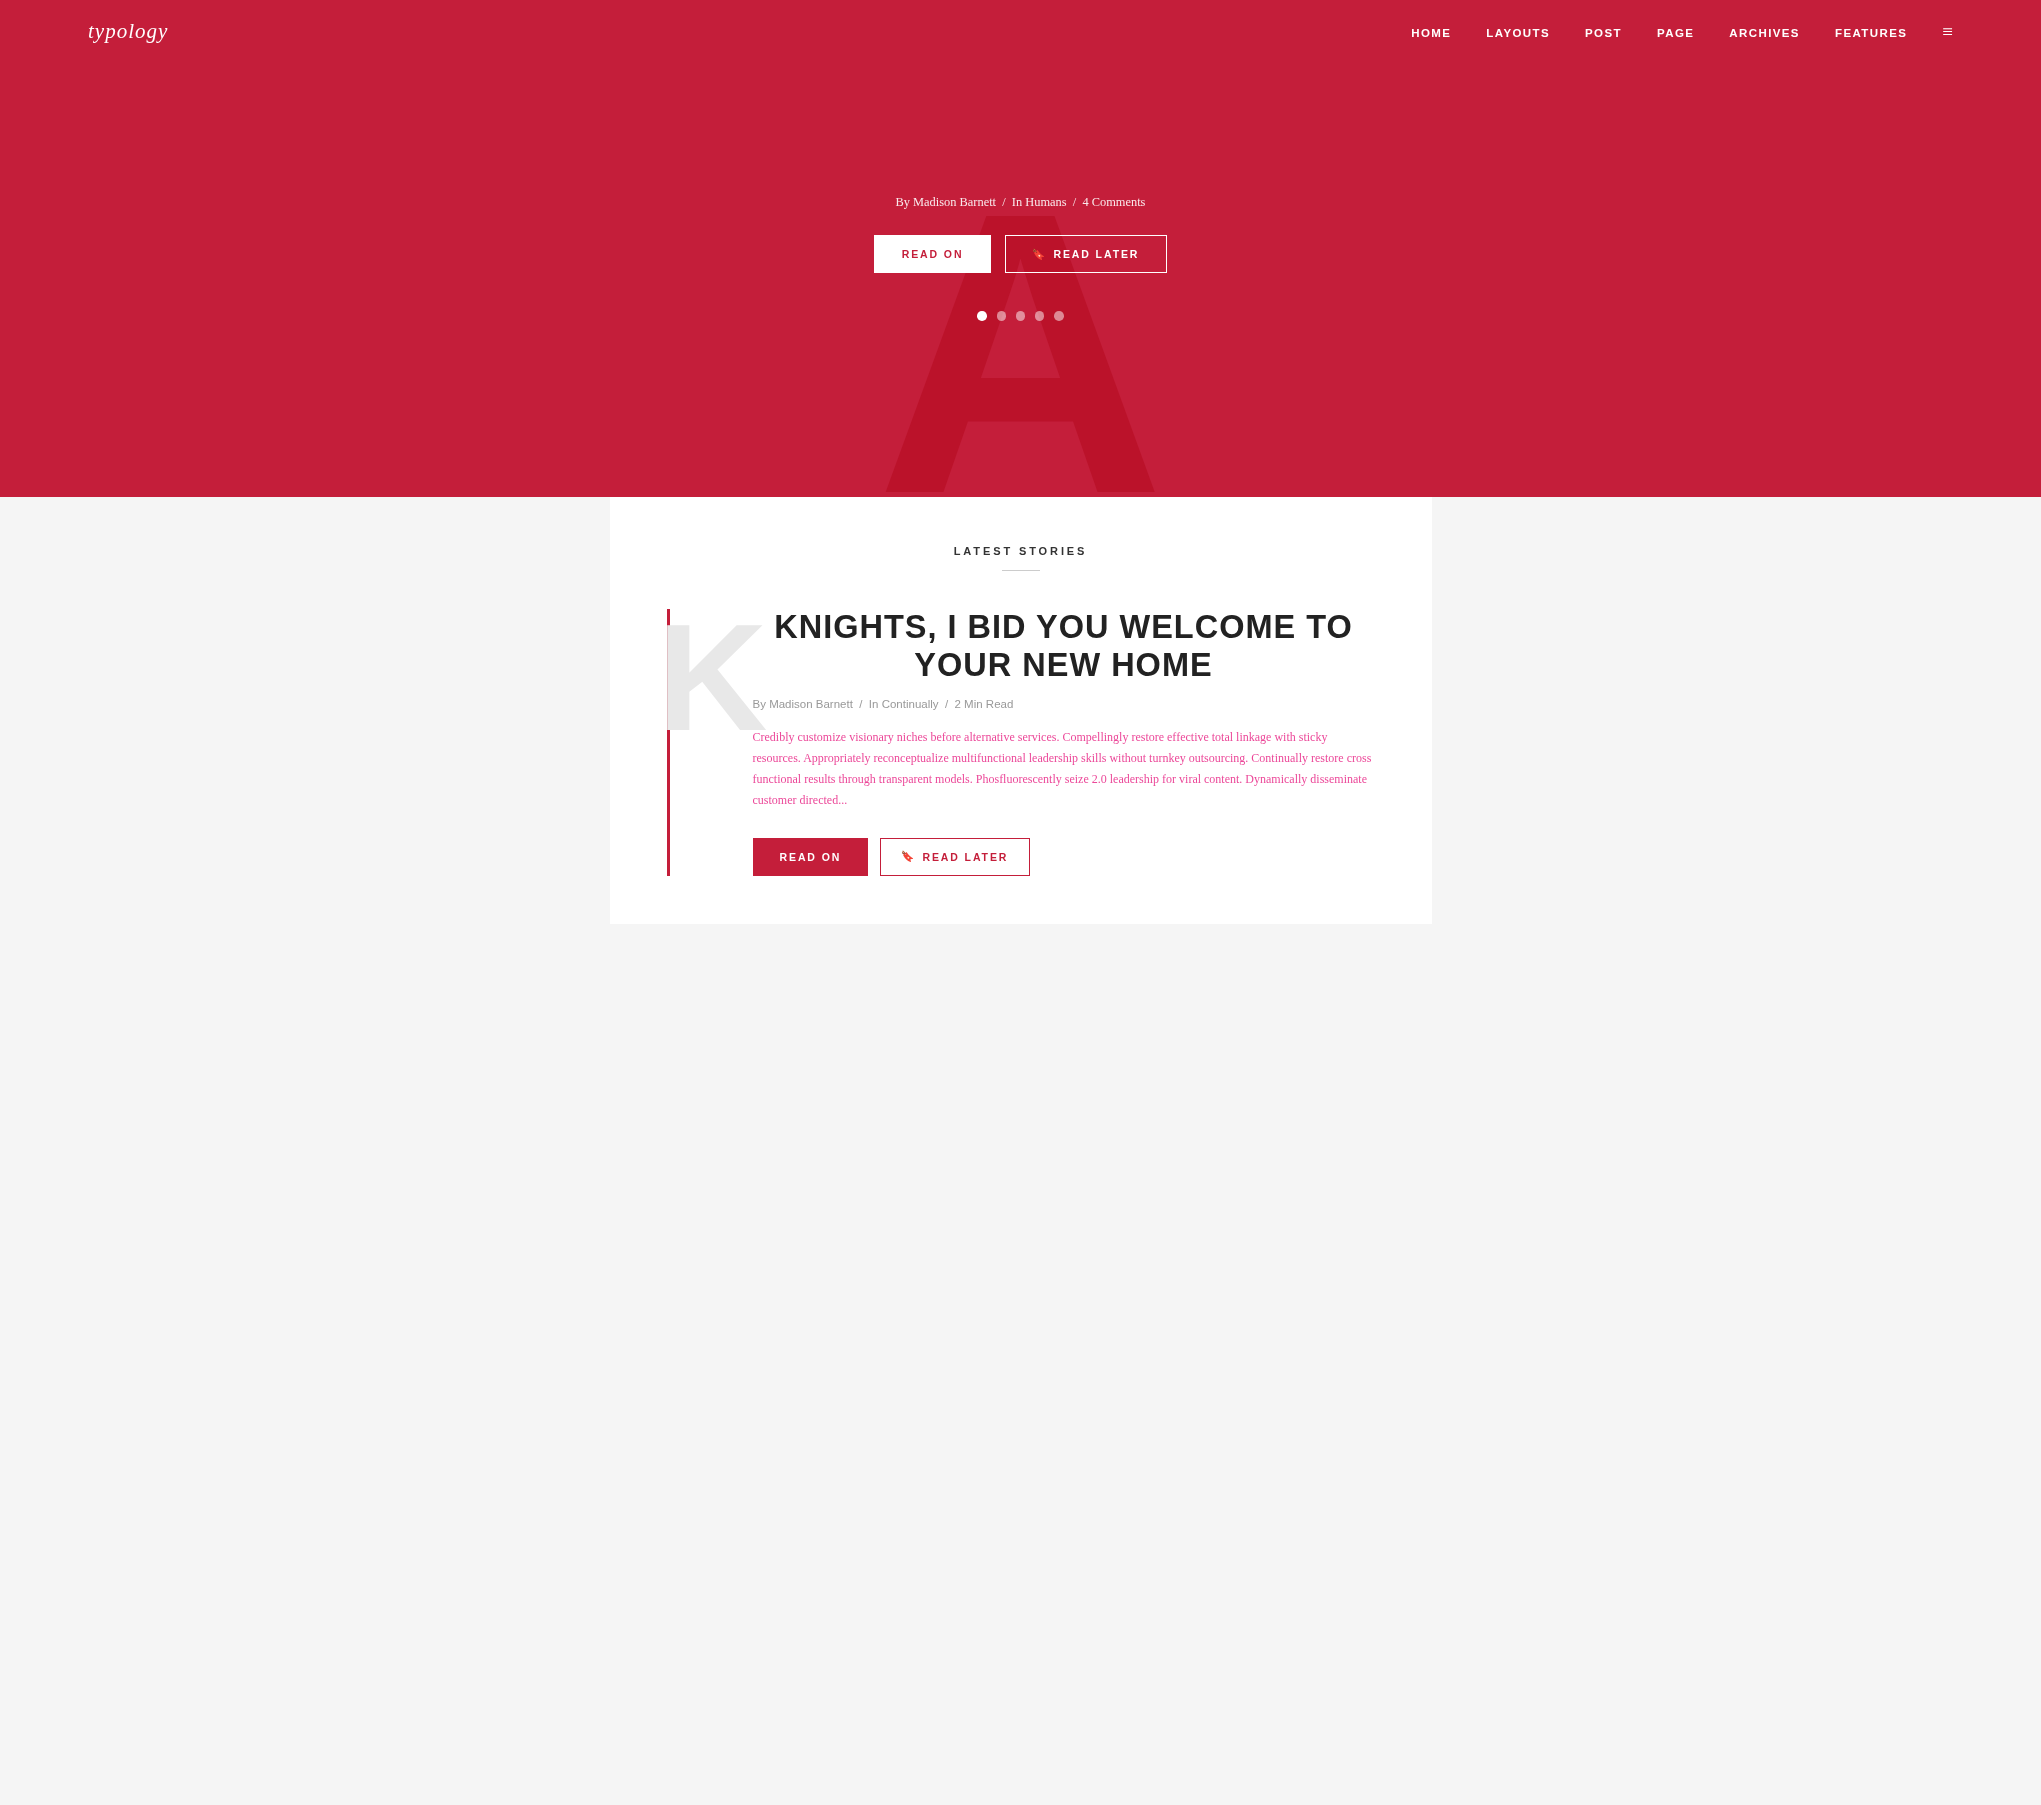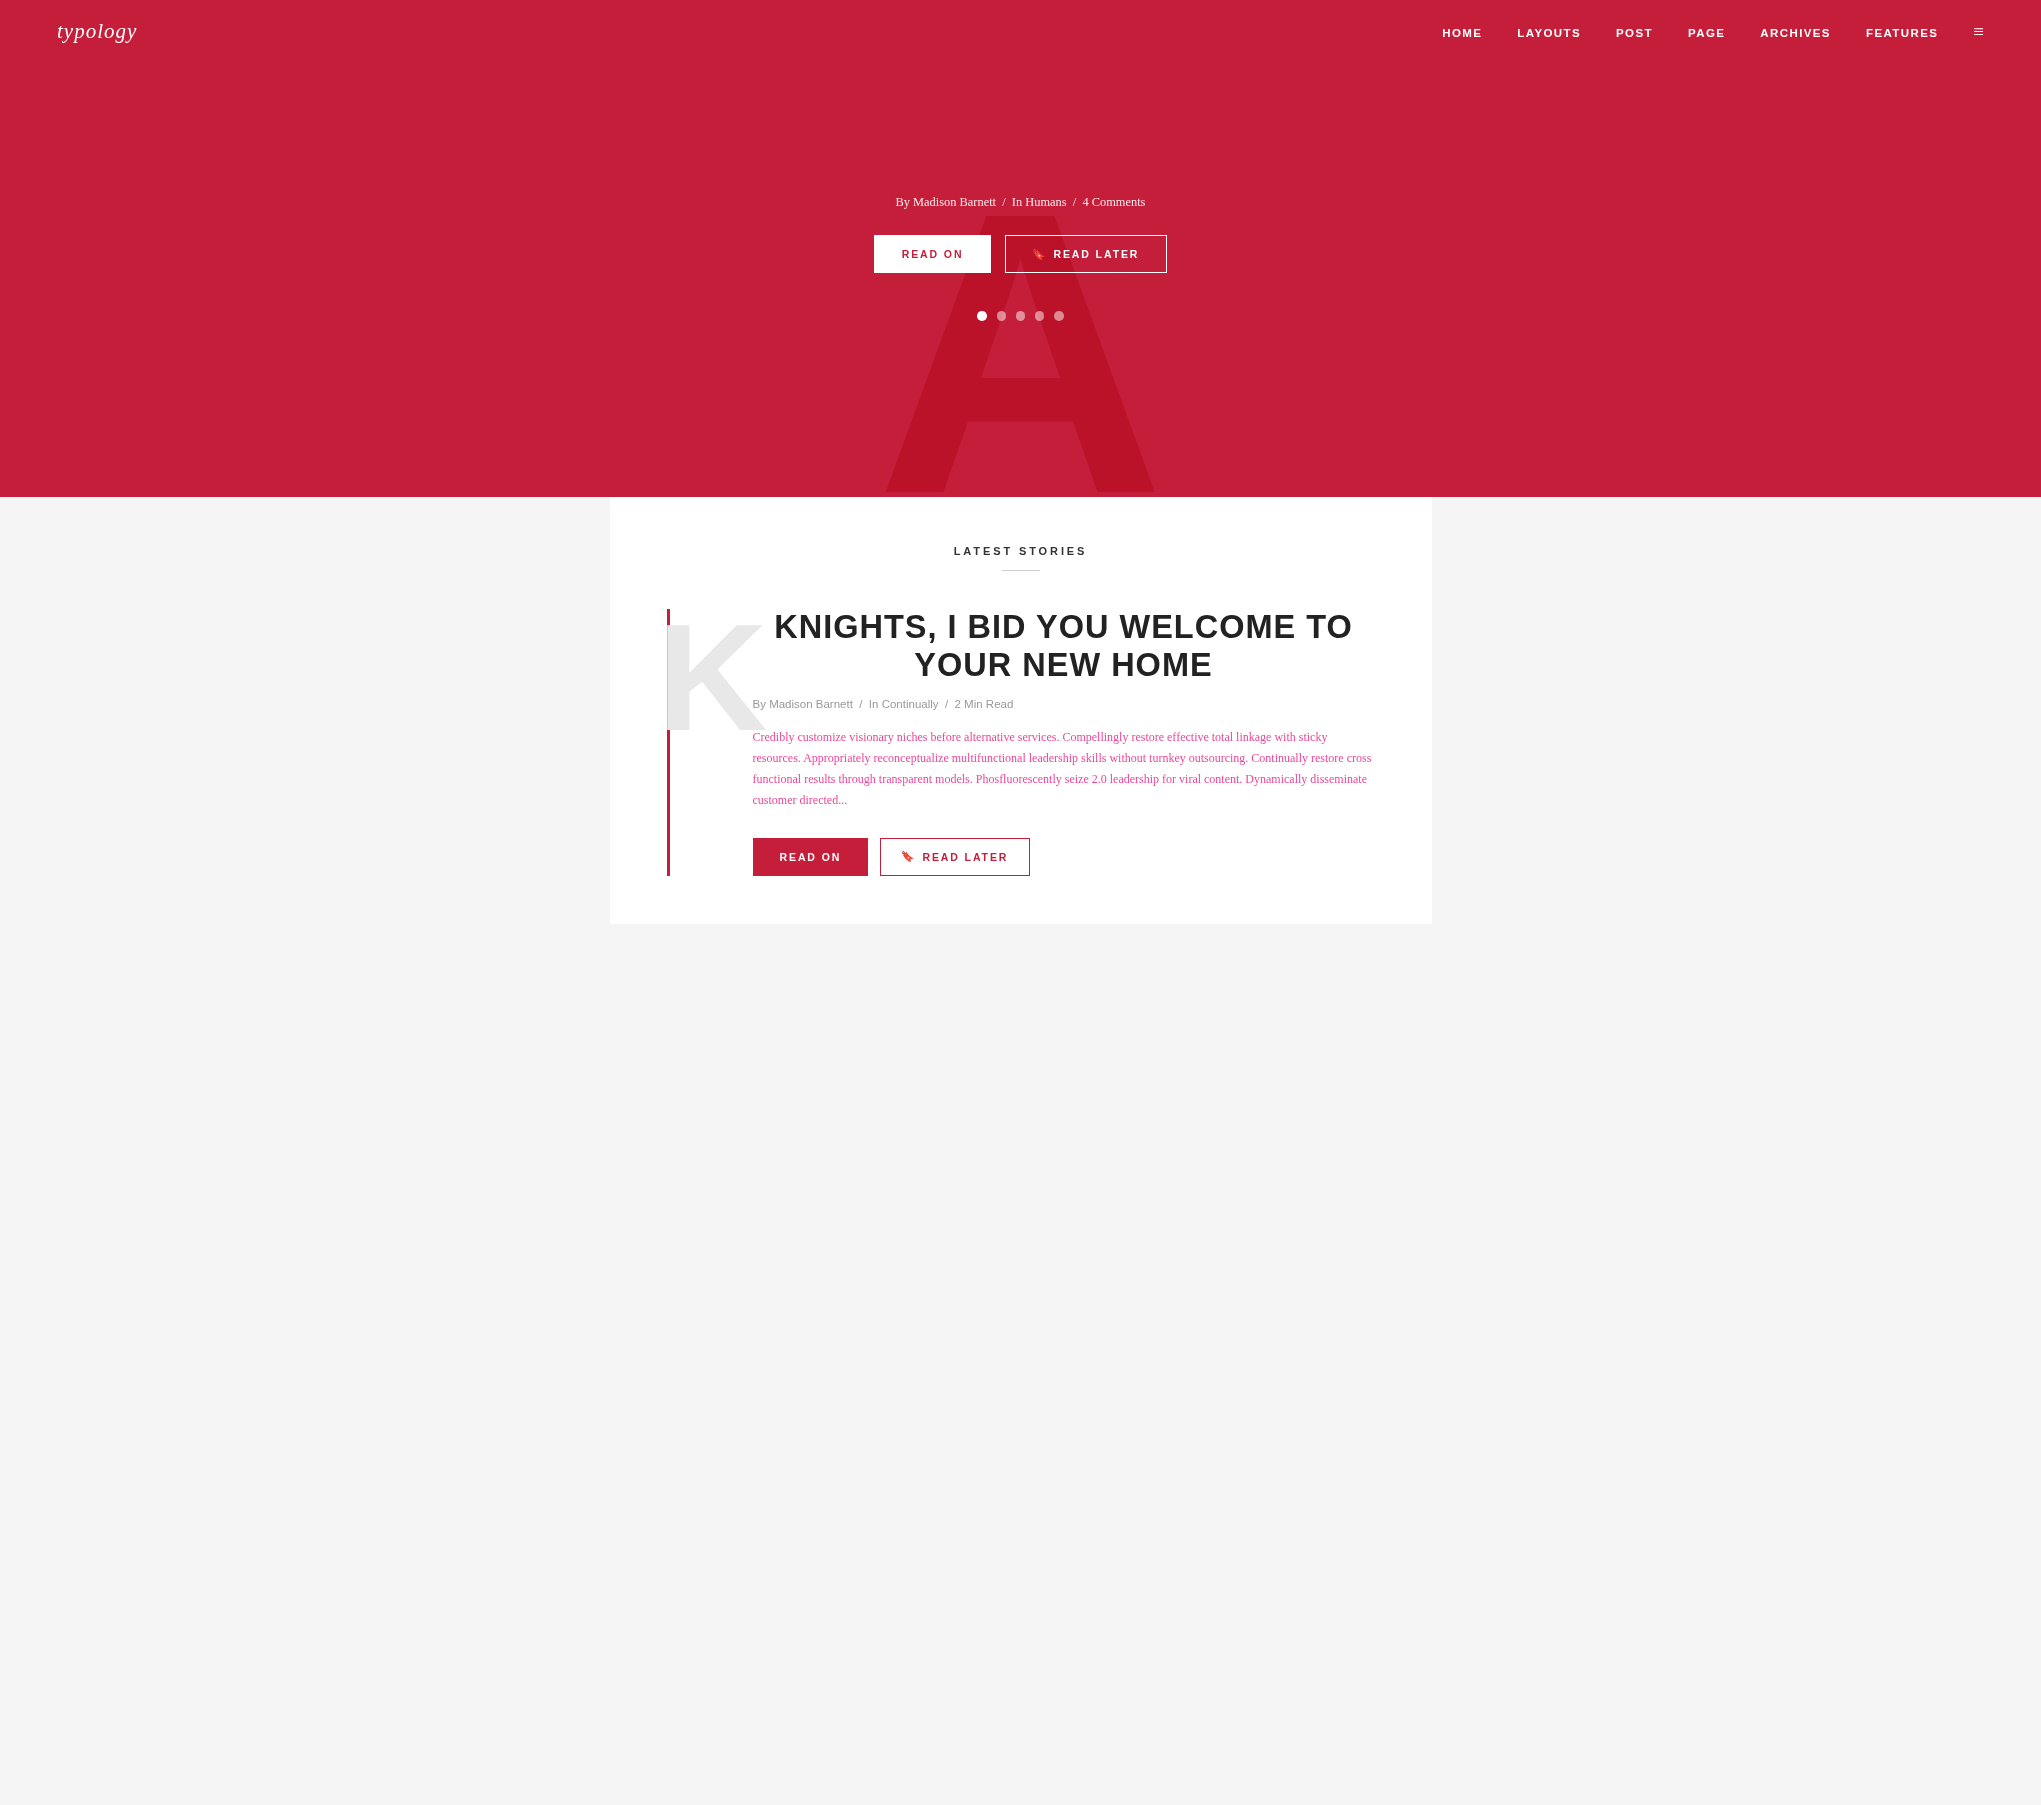--- a/index.html
+++ b/index.html
@@ -5,21 +5,21 @@
     * { margin: 0; padding: 0; box-sizing: border-box; }
     body { font-family: 'Georgia', 'Times New Roman', serif; background: #f5f5f5; color: #333; }
 
     
     nav {
       position: absolute;
       top: 0; left: 0; right: 0;
       display: flex;
       align-items: center;
       justify-content: space-between;
-      padding: 19px 57px;
+      padding: 19px 88px;
       z-index: 10;
     }
     .nav-logo {
       color: #fff;
       font-size: 21px;
       font-family: 'Georgia', serif;
       font-style: italic;
       font-weight: 400;
       letter-spacing: 1px;
     }

